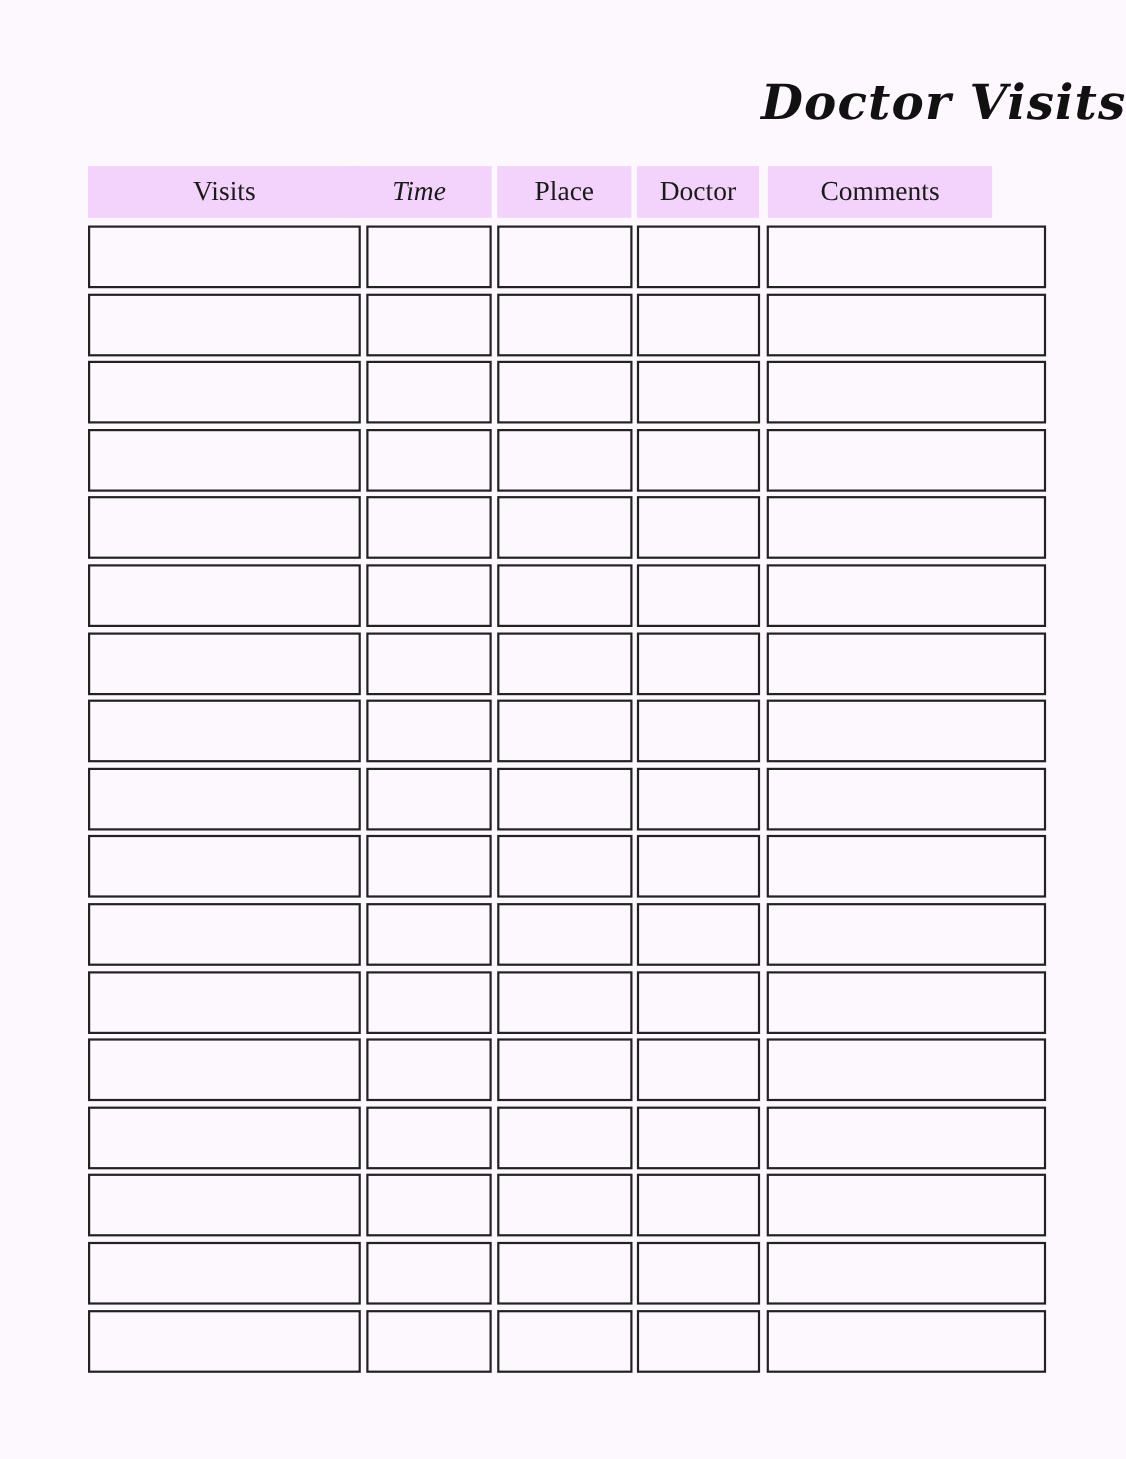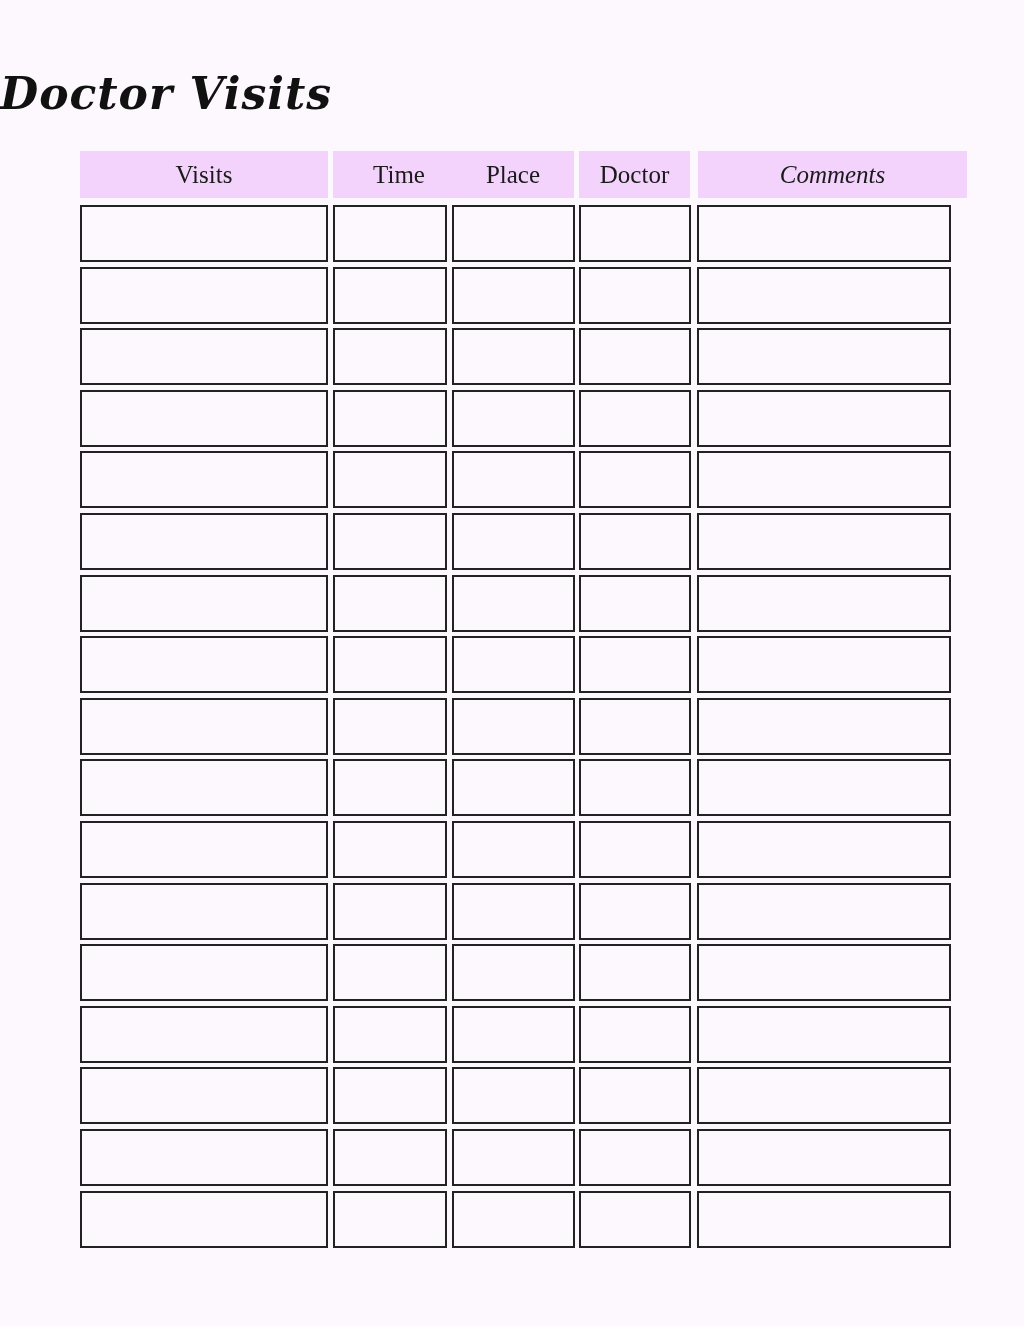--- a/index.html
+++ b/index.html
@@ -6,21 +6,21 @@
     body {
       width: 1024px; height: 1326px;
       background: #fdf8fd;
       position: relative;
       overflow: hidden;
       font-family: "DejaVu Serif", serif;
     }
     .title {
       position: absolute;
       top: 68px; left: 0; width: 1024px;
-      text-align: left;
+      text-align: right;
       font-family: "DejaVu Serif", serif;
       font-style: italic;
       font-weight: bold;
       font-size: 44px;
       color: #111;
       letter-spacing: 1px;
     }
     .hdr {
       position: absolute;
       top: 151px; height: 47px;
@@ -38,24 +38,24 @@
       background: #fdf8fd;
     }
   </style>
 </head>
 <body>
 
 <div class="title">Doctor Visits</div>
 
 <div>
   <div class="hdr" style="left:80px;width:248px;">Visits</div>
-  <div class="hdr" style="left:333px;width:132px;">Time</div>
+  <div class="hdr" style="left:315px;width:132px;font-style:italic;">Time</div>
   <div class="hdr" style="left:452px;width:122px;">Place</div>
   <div class="hdr" style="left:579px;width:111px;">Doctor</div>
-  <div class="hdr" style="left:698px;width:269px;font-style:italic;">Comments</div>
+  <div class="hdr" style="left:698px;width:204px;">Comments</div>
 </div>
 
 <div id="table-body">
     <div>
       <div class="cell" style="left: 80px; width: 248px; top: 205px;"></div>
       <div class="cell" style="left: 333px; width: 114px; top: 205px;"></div>
       <div class="cell" style="left: 452px; width: 123px; top: 205px;"></div>
       <div class="cell" style="left: 579px; width: 112px; top: 205px;"></div>
       <div class="cell" style="left: 697px; width: 254px; top: 205px;"></div>
     </div>

